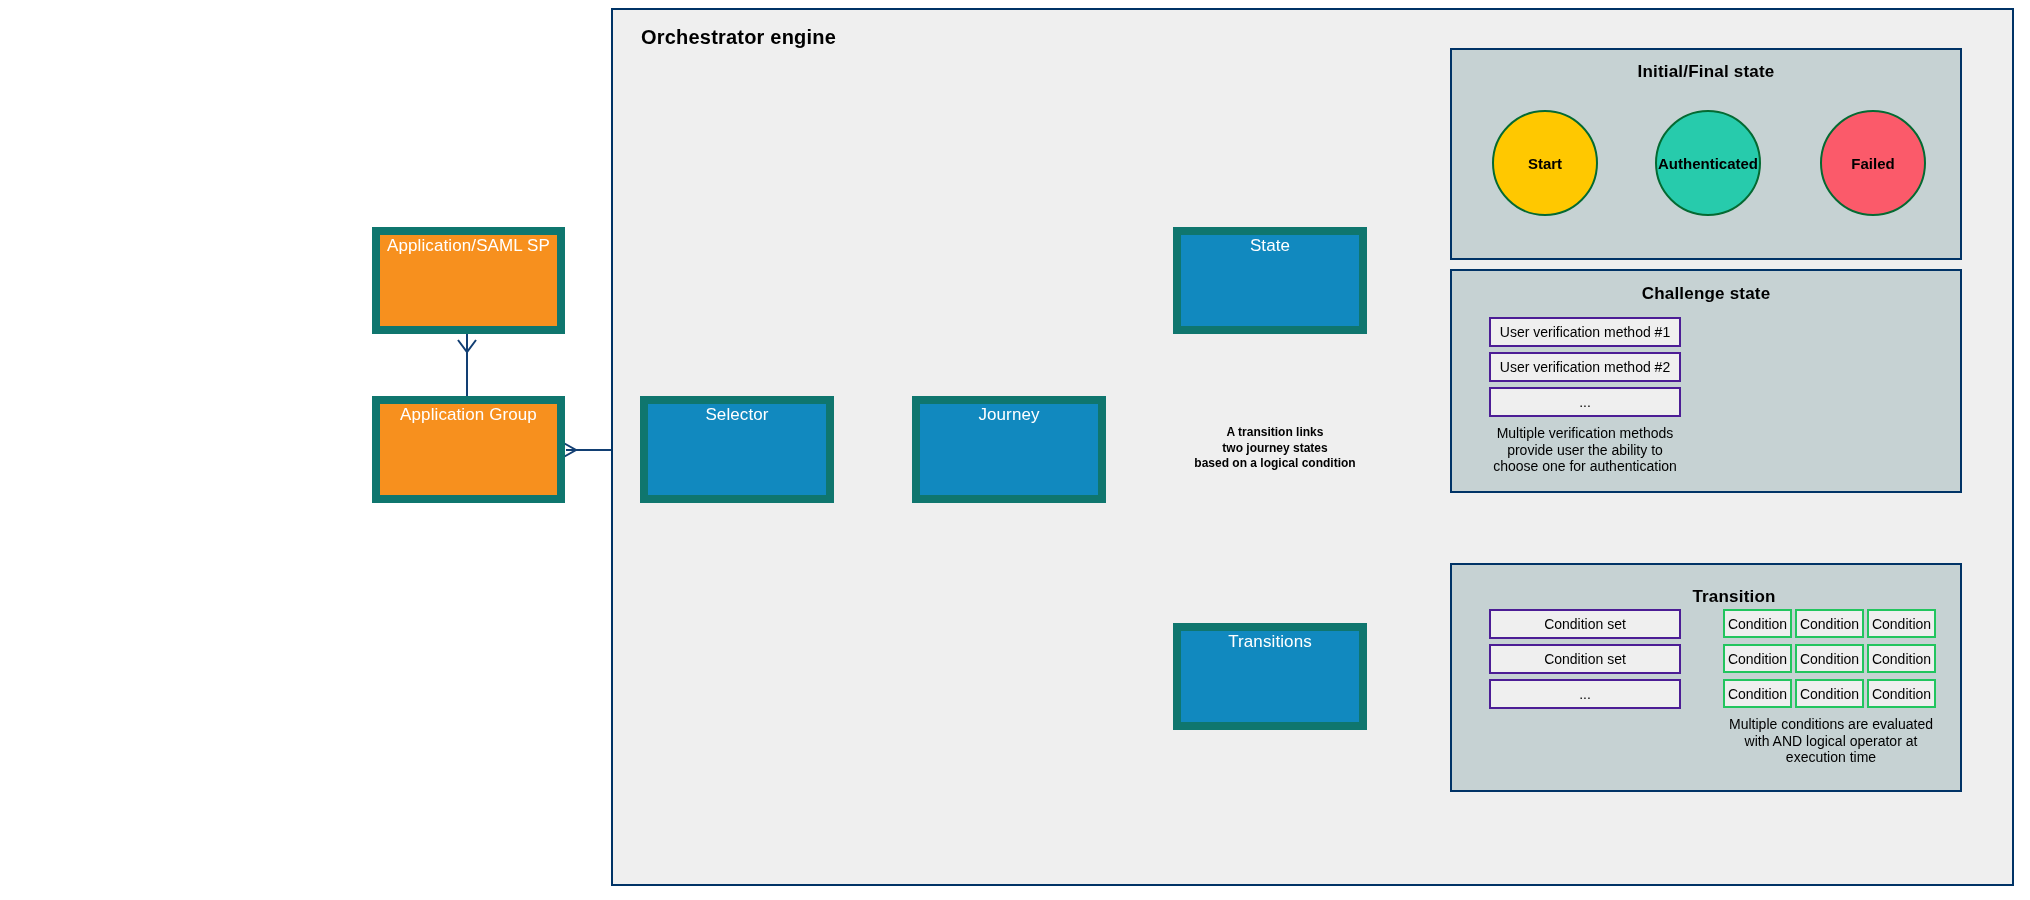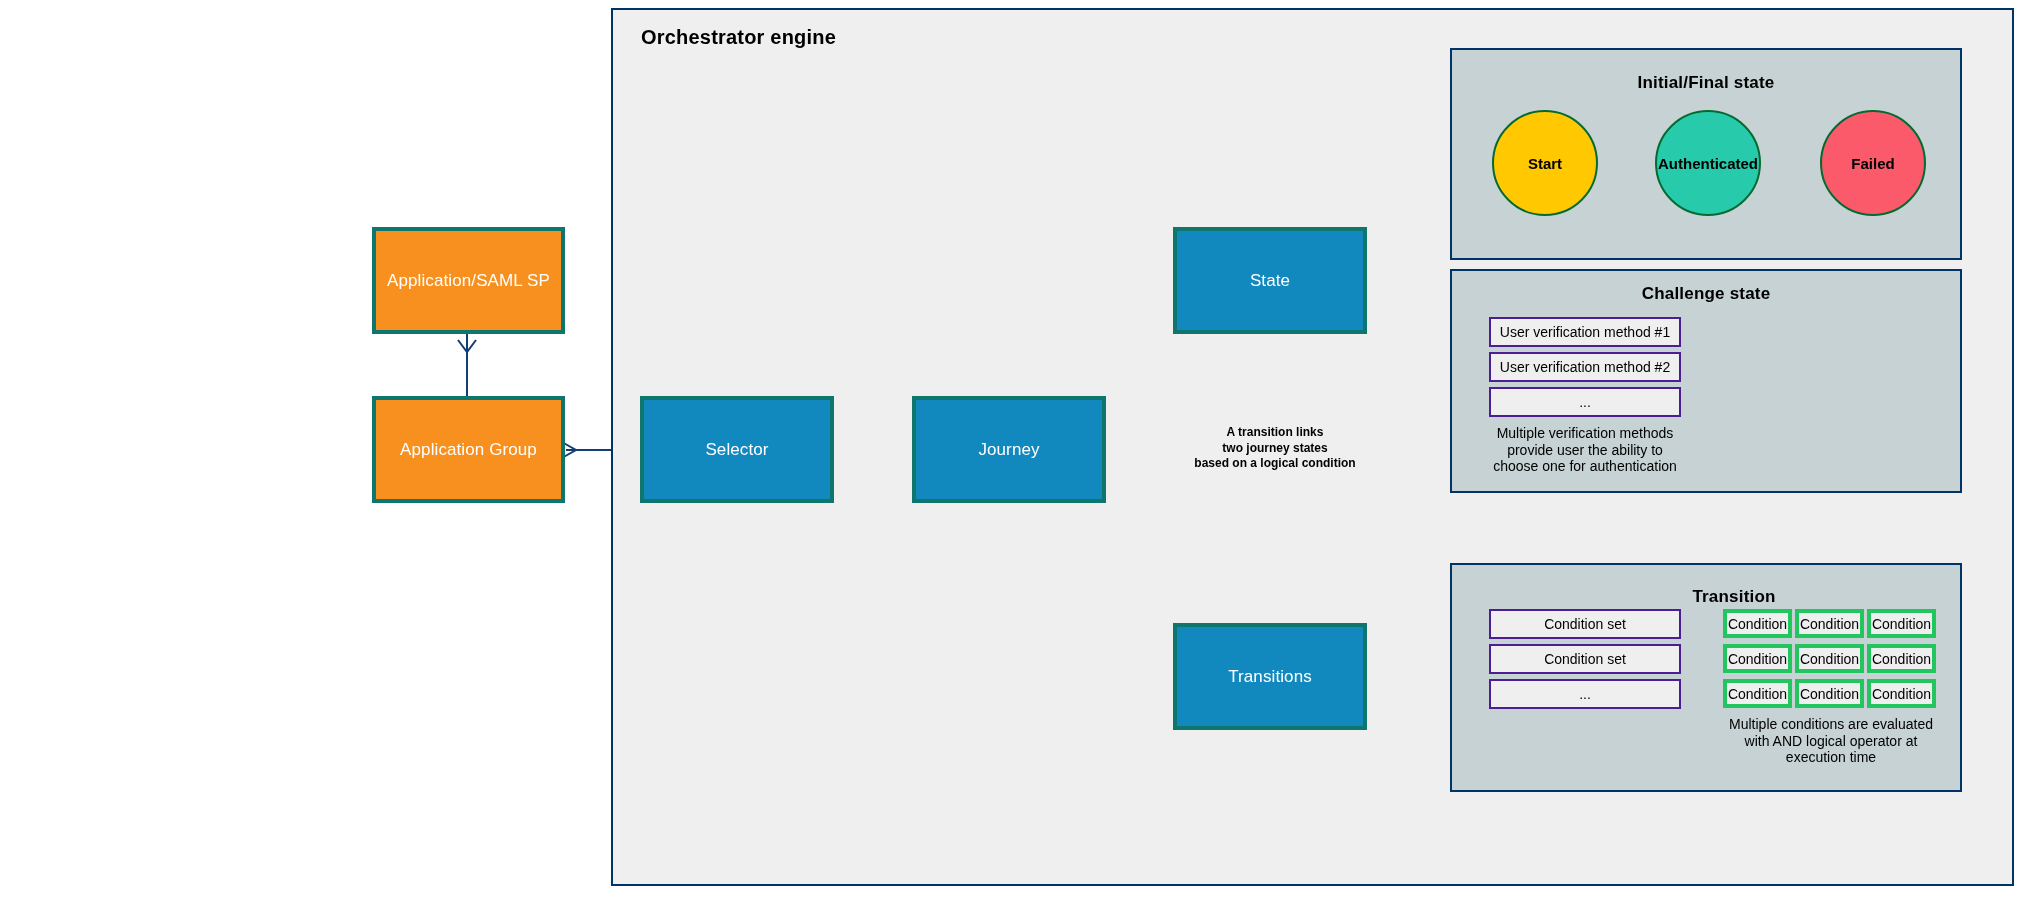--- a/index.html
+++ b/index.html
@@ -19,24 +19,23 @@
     position:absolute;
     left:0; top:0;
     width:2030px; height:900px;
     pointer-events:none;
   }
   
   .node{
     position:absolute;
     box-sizing:border-box;
     display:flex;
-    align-items:center;
     justify-content:center;
     text-align:center;
-    border:4px solid #0f766e;
+    border:8px solid #0f766e;
     color:#ffffff;
     font-size:17px;
     line-height:1.25;
     letter-spacing:.1px;
   }
   .node.orange{background:#F7901E;}
   .node.blue{background:#1189BF;}
 
   
   .engine-panel{
@@ -101,21 +100,21 @@
     white-space:nowrap;
   }
   .cond-row{
     position:absolute;
     display:flex;
     gap:3px;
   }
   .cond-cell{
     box-sizing:border-box;
     background:#EFEFEF;
-    border:4px solid #22c55e;
+    border:2px solid #22c55e;
     display:flex;
     align-items:center;
     justify-content:center;
     font-size:14px;
     color:#000000;
     width:69px;
     height:29px;
     white-space:nowrap;
   }
 
@@ -218,21 +217,21 @@
 
   <div class="node blue" style="left:1173px; top:623px; width:194px; height:107px;">
     <span>Transitions</span>
   </div>
 
   <div class="note-bold" style="left:1155px; top:425px; width:240px;">A transition links
 two journey states
 based on a logical condition</div>
 
   <div class="subpanel" style="left:1450px; top:48px; width:512px; height:212px;">
-    <div class="subpanel-title" style="left:0; top:23px;">Initial/Final state</div>
+    <div class="subpanel-title" style="left:0; top:12px;">Initial/Final state</div>
   </div>
 
   <div class="circle" style="left:1492px; top:110px; width:106px; height:106px; background:#FFC800;">
     <span>Start</span>
   </div>
   <div class="circle" style="left:1655px; top:110px; width:106px; height:106px; background:#27CBAC;">
     <span>Authenticated</span>
   </div>
   <div class="circle" style="left:1820px; top:110px; width:106px; height:106px; background:#FB5A6A;">
     <span>Failed</span>

